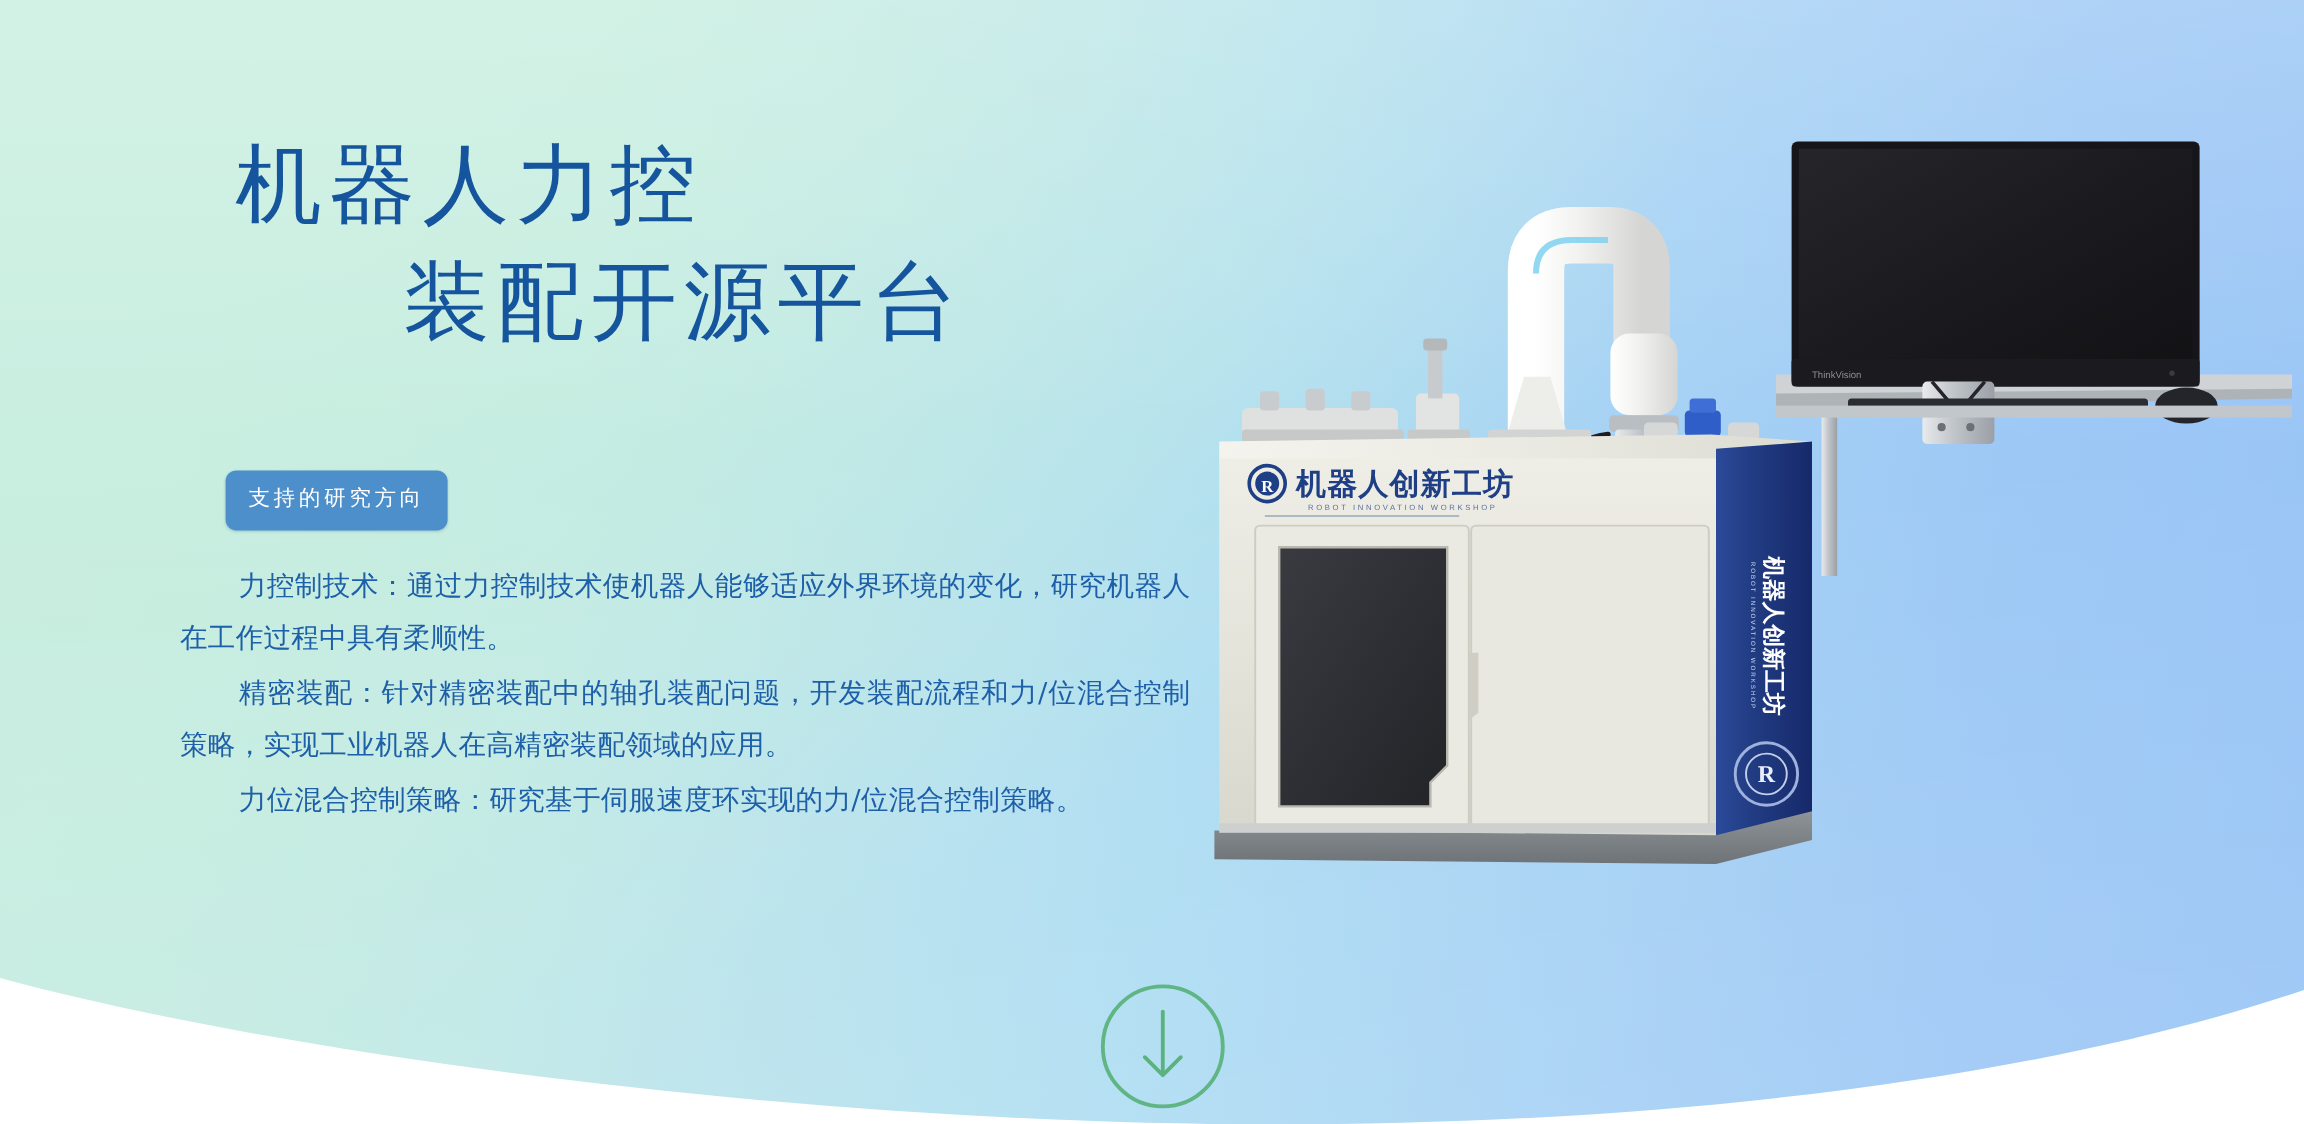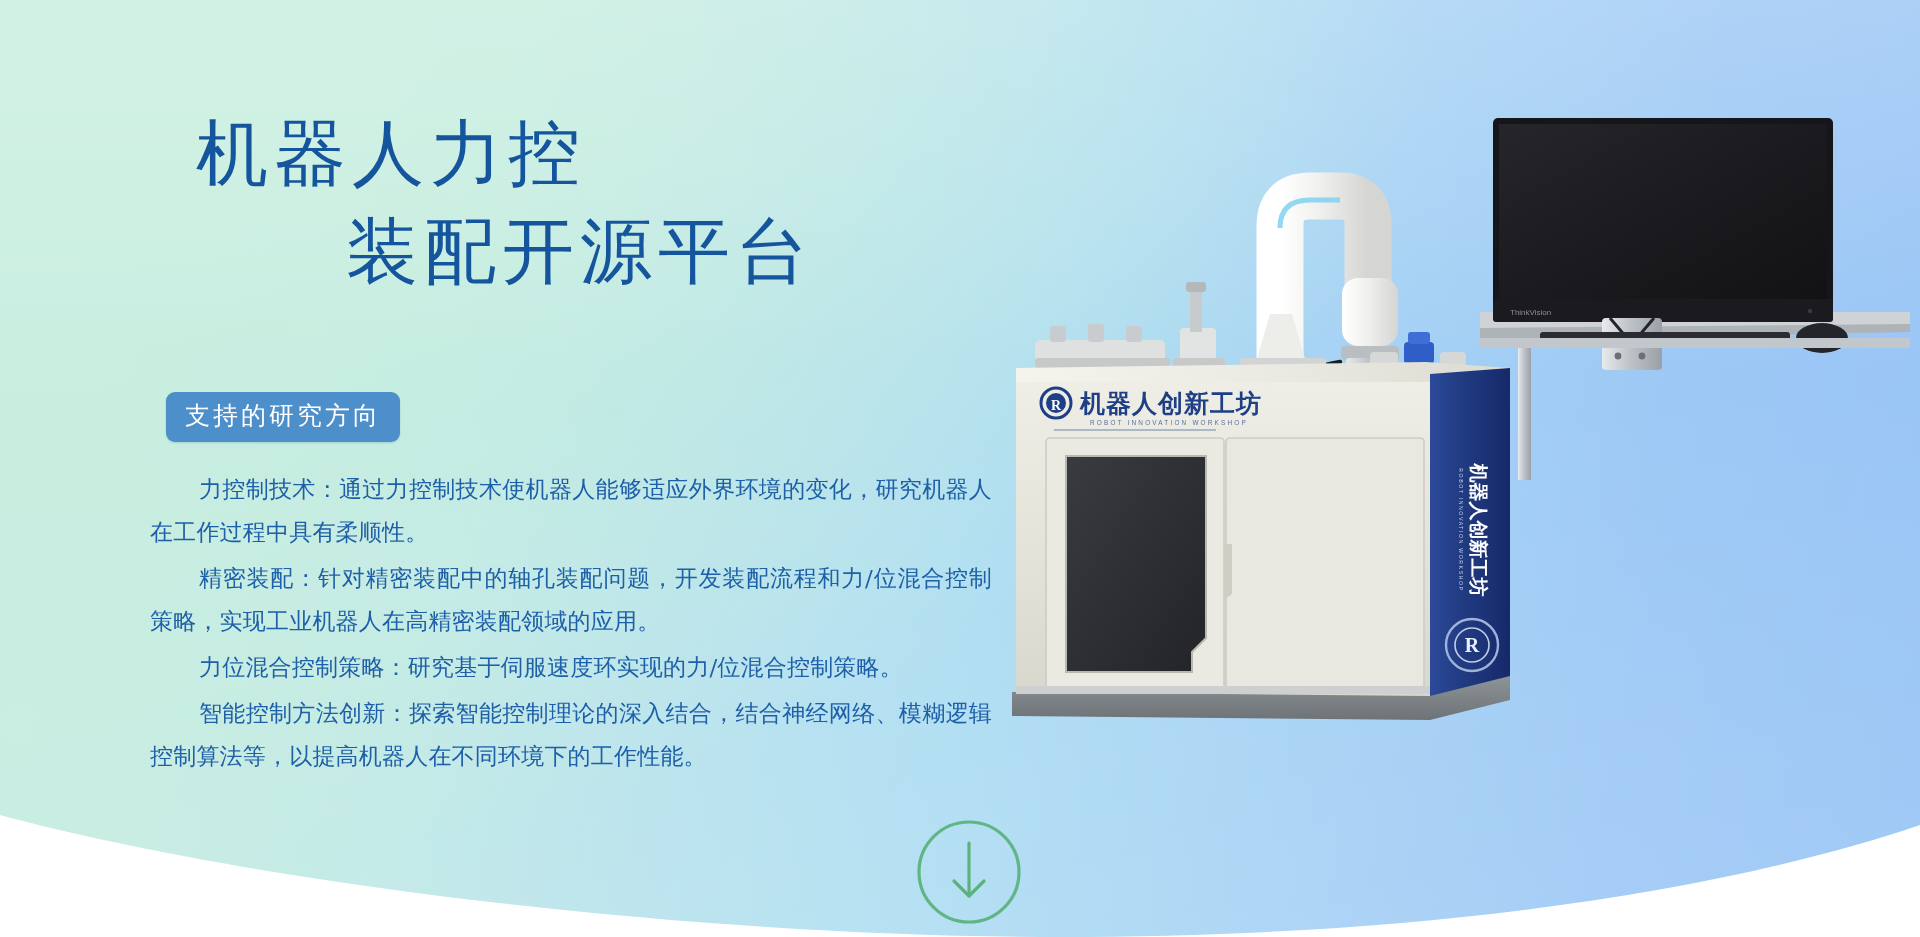--- a/index.html
+++ b/index.html
@@ -26,29 +26,29 @@
   .curve{position:absolute;bottom:0;left:0;width:1920px;height:240px;}
 
   
   .headline{position:absolute;left:0;top:104px;width:980px;color:#15559e;}
   .hl-line{
     font-family:"DejaVu Serif","Liberation Serif",serif;
     font-size:72px;line-height:98px;letter-spacing:6px;color:#15559e;
     white-space:nowrap;font-weight:400;
   }
   .hl-1{padding-left:196px;}
-  .hl-2{padding-left:336px;margin-left:10px;}
+  .hl-2{padding-left:336px;}
 
   
   .badge{
-    position:absolute;left:166px;top:392px;
+    position:absolute;left:188px;top:392px;
     background:#4d8fca;color:#ffffff;border-radius:9px;
     padding:7px 19px 9px 19px;
     font-family:"DejaVu Serif","Liberation Serif",serif;
-    font-size:25px;line-height:34px;letter-spacing:3px;white-space:nowrap;
+    font-size:18px;line-height:34px;letter-spacing:3px;white-space:nowrap;
     box-shadow:0 1px 2px rgba(20,60,110,.18);
   }
 
   
   .body-col{position:absolute;left:150px;top:468px;width:842px;}
   .para{
     font-family:"DejaVu Serif","Liberation Serif",serif;
     color:#1d5fa8;font-size:23px;line-height:43px;
     text-indent:49px;letter-spacing:0.2px;
     margin:0 0 3px 0;text-align:justify;text-justify:inter-ideograph;
@@ -77,21 +77,20 @@
     <div class="hl-line hl-1">机器人力控</div>
     <div class="hl-line hl-2">装配开源平台</div>
   </div>
 
   <div class="badge">支持的研究方向</div>
 
   <div class="body-col">
     <p class="para">力控制技术：通过力控制技术使机器人能够适应外界环境的变化，研究机器人在工作过程中具有柔顺性。</p>
     <p class="para">精密装配：针对精密装配中的轴孔装配问题，开发装配流程和力/位混合控制策略，实现工业机器人在高精密装配领域的应用。</p>
     <p class="para">力位混合控制策略：研究基于伺服速度环实现的力/位混合控制策略。</p>
-    <p class="para">智能控制方法创新：探索智能控制理论的深入结合，结合神经网络、模糊逻辑控制算法等，以提高机器人在不同环境下的工作性能。</p>
   </div>
 
   <div class="scroll-ind">
     <svg width="110" height="110" viewBox="0 0 110 110">
       <circle cx="55" cy="55" r="50" fill="none" stroke="#5cb27d" stroke-width="3.2" opacity="0.95"></circle>
       <line x1="55" y1="26" x2="55" y2="78" stroke="#5cb27d" stroke-width="3.2" stroke-linecap="round"></line>
       <polyline points="40,64 55,79 70,64" fill="none" stroke="#5cb27d" stroke-width="3.2" stroke-linecap="round" stroke-linejoin="round"></polyline>
     </svg>
   </div>
 

